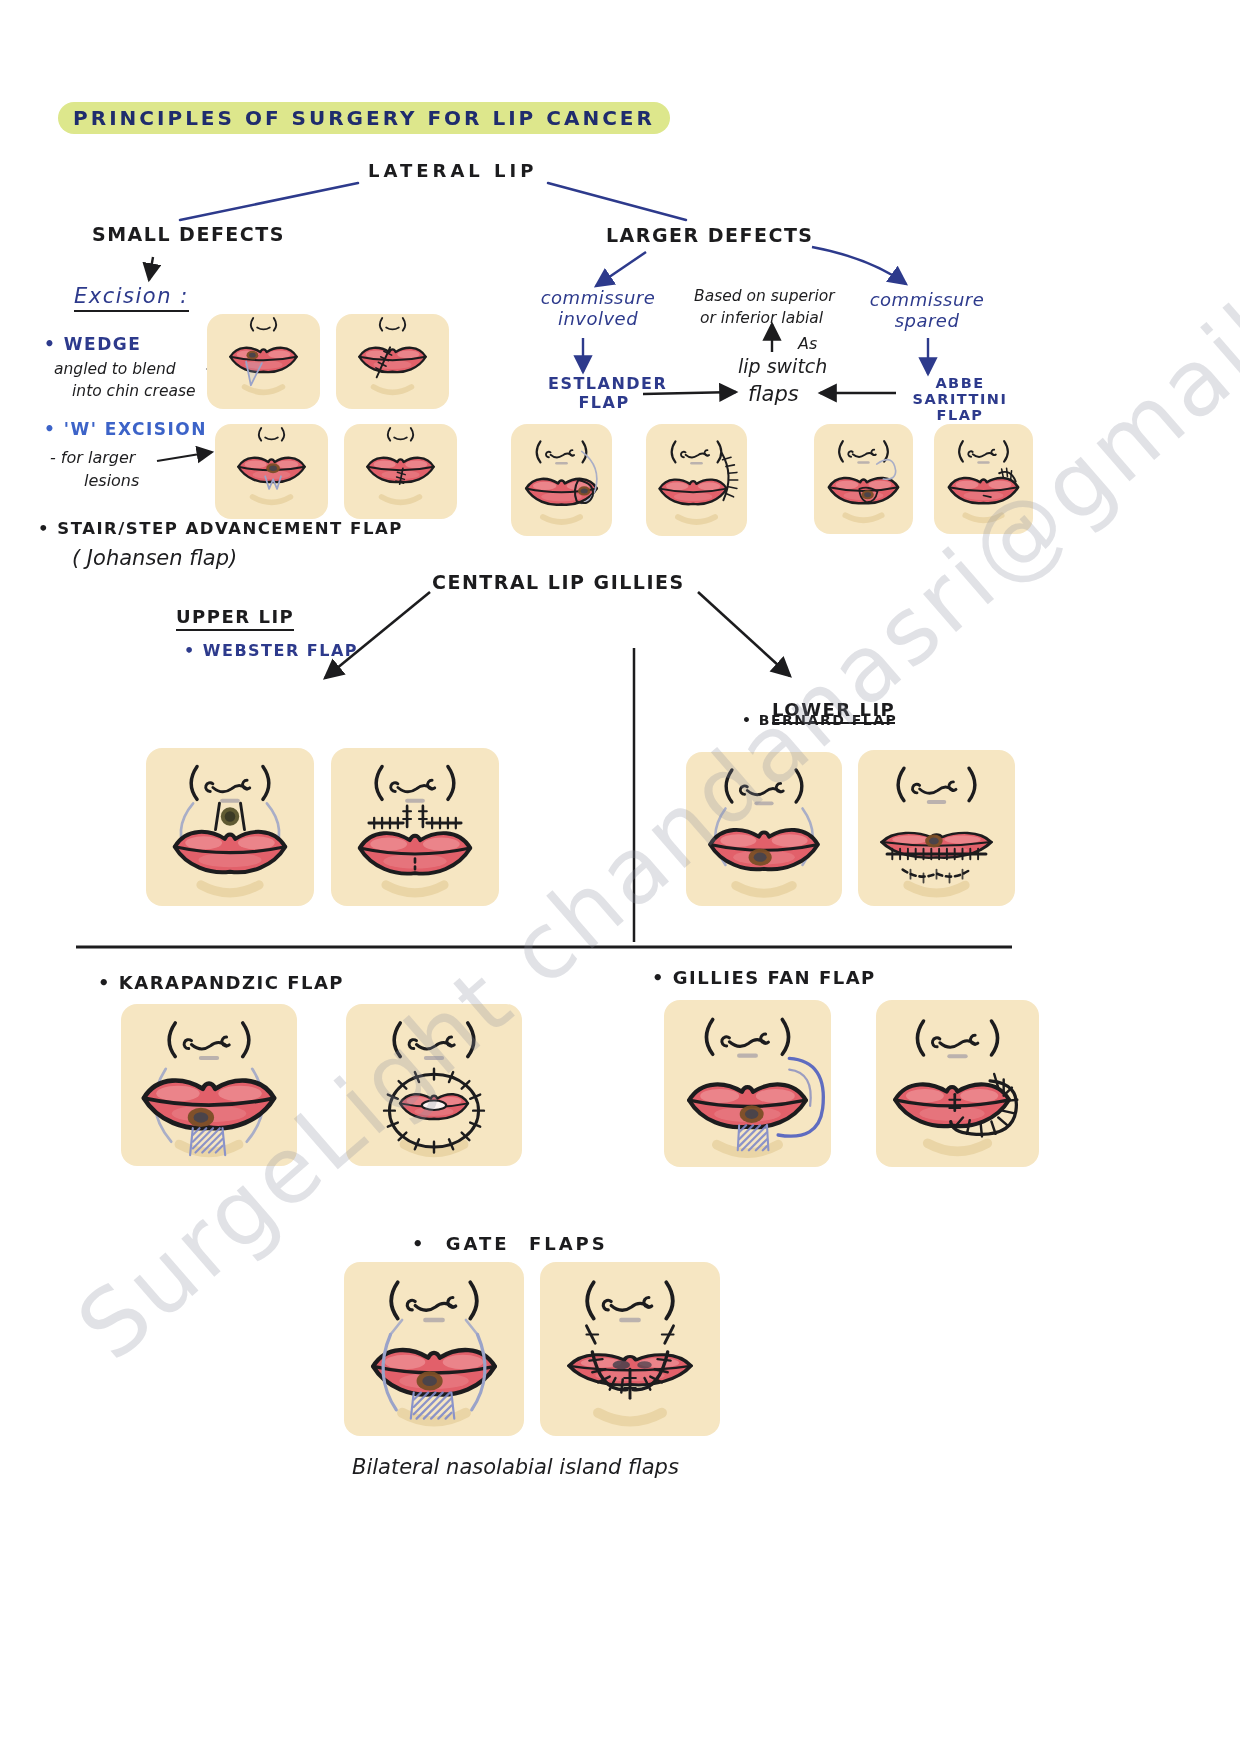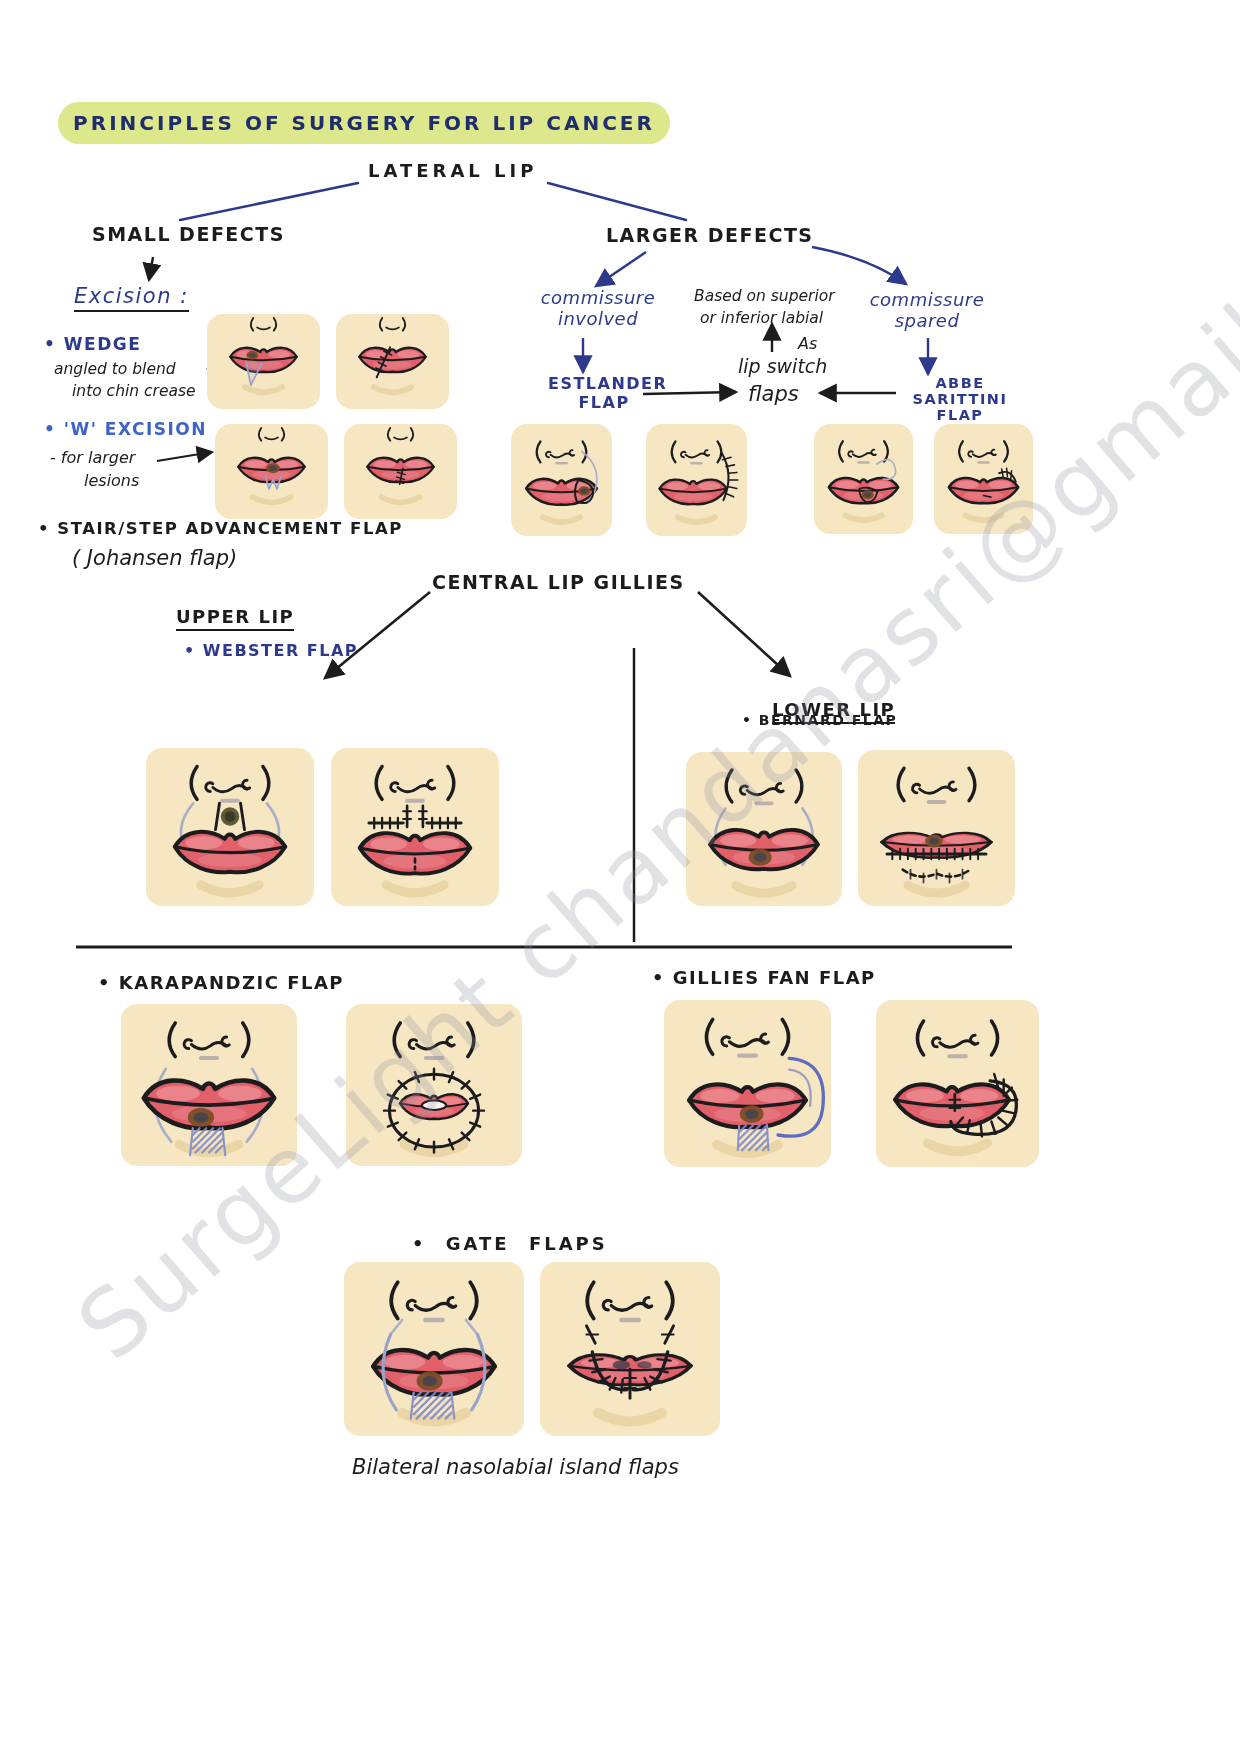--- a/index.html
+++ b/index.html
@@ -10,21 +10,21 @@
   }
   .abs{position:absolute;}
   .hw{font-weight:700;letter-spacing:1.5px;color:#1c1c1e;}
   .navy{color:#2d3a8c;}
   .blue{color:#3c63c8;}
   .note{font-style:italic;font-weight:400;font-size:15.5px;color:#1d1d1f;letter-spacing:0;}
   .script{font-style:italic;font-weight:500;}
   .underline{border-bottom:2.5px solid #1c1c1e;padding-bottom:2px;}
   .center{text-align:center;}
   #title-pill{
-    left:58px;top:102px;width:612px;height:42px;background:#dde78c;border-radius:23px;
+    left:58px;top:102px;width:612px;height:32px;background:#dde78c;border-radius:23px;
     display:flex;align-items:center;justify-content:center;
     font-weight:700;font-size:20px;letter-spacing:3px;color:#1f2c6d;
   }
   .panel{position:absolute;background:#f6e6c2;border-radius:16px;}
   .panel svg{display:block;}
   #connectors{position:absolute;left:0;top:0;pointer-events:none;}
   #watermark{
     left:58px;top:1300px;transform:rotate(-41deg);transform-origin:0 0;
     font-size:92px;letter-spacing:4px;white-space:nowrap;
     color:rgba(140,143,158,0.26);pointer-events:none;z-index:9;

